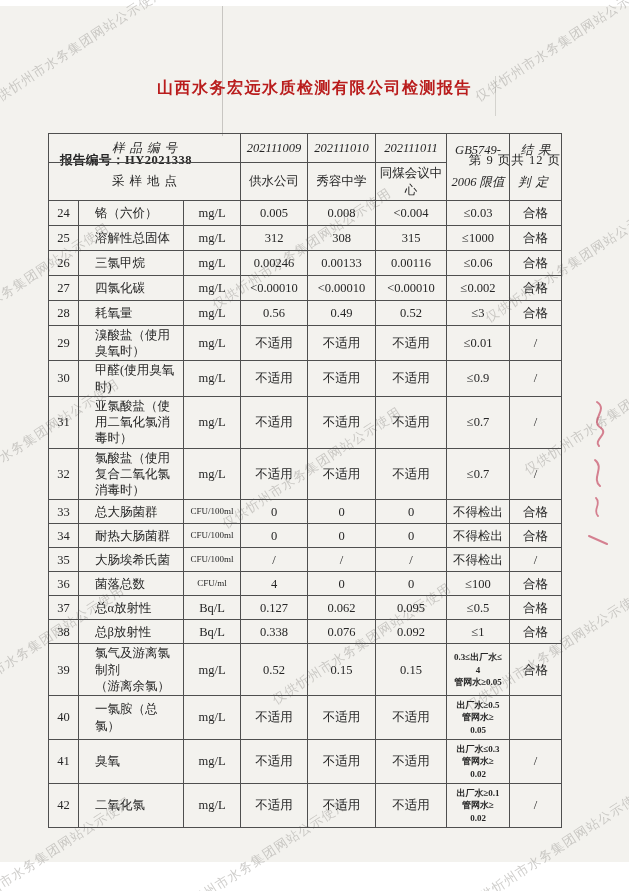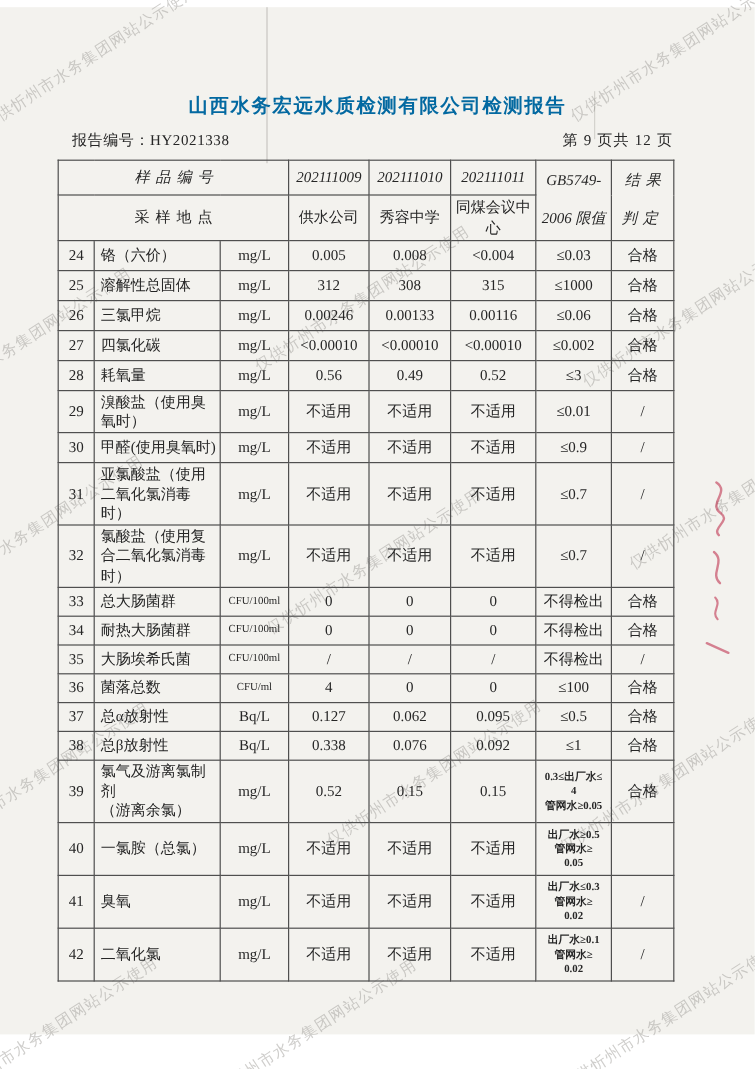--- a/index.html
+++ b/index.html
@@ -9,24 +9,24 @@
   *{box-sizing:border-box; margin:0; padding:0;}
   html,body{width:629px; height:891px; overflow:hidden; background:#ffffff;
     font-family:"Liberation Serif","DejaVu Serif",serif; color:var(--ink);}
   .photo{position:relative; width:629px; height:891px; background:#ffffff;}
   .paper{position:absolute; left:0; top:6px; right:0; height:856px; background:var(--paper);}
   .crease{position:absolute; width:1px; background:rgba(120,118,112,.35);}
   #crease-a{left:222px; top:0; height:130px;}
   #crease-b{left:495px; top:70px; height:40px; background:rgba(120,118,112,.25);}
 
   .title{position:absolute; top:72px; left:0; width:100%; text-align:center;
-    font-size:16px; font-weight:bold; letter-spacing:1.5px; color:#0369a1;}
+    font-size:16px; font-weight:bold; letter-spacing:1.5px; color:#b91c1c;}
   .meta{position:absolute; top:103px; left:48px; width:513px;
     display:flex; justify-content:space-between; align-items:baseline;}
-  .report-no{font-size:12.5px; font-weight:normal; padding-left:12px; letter-spacing:.5px;}
+  .report-no{font-size:12.5px; font-weight:bold; padding-left:12px; letter-spacing:.5px;margin-top:43px;}
   .page-info{font-size:12.5px; letter-spacing:1px;}
 
   .table-wrap{position:absolute; top:127px; left:48px;}
   table{border-collapse:collapse; table-layout:fixed; width:513px;}
   col.w-no{width:30px;} col.w-name{width:105px;} col.w-unit{width:57px;}
   col.w-v1{width:67px;} col.w-v2{width:68px;} col.w-v3{width:71px;}
   col.w-limit{width:63px;} col.w-res{width:52px;}
   th,td{border:1px solid var(--border); font-weight:normal; font-size:12.5px;
     text-align:center; vertical-align:middle; padding:1px 2px; line-height:1.3;
     overflow:hidden; color:var(--ink);}
@@ -36,21 +36,21 @@
   .pre{white-space:pre-line;}
   .hdr-2line{line-height:2.55;}
   tbody tr{height:25px;}
   tbody tr:nth-child(6){height:33px;}
   tbody tr:nth-child(7){height:25px;}
   tbody tr:nth-child(8){height:37px;}
   tbody tr:nth-child(9){height:39px;}
   tbody tr:nth-child(n+10):nth-child(-n+15){height:24px;}
   tbody tr:nth-child(16){height:47px;}
   tbody tr:nth-child(n+17){height:44px;}
-  .c-name{text-align:left; padding-left:5px; white-space:pre-line;}
+  .c-name{text-align:left; padding-left:16px; white-space:pre-line;}
   tbody tr:nth-child(n+10):nth-child(-n+13) .c-unit{font-size:9px;}
   tbody tr:nth-child(n+16) .c-limit{font-size:9px; line-height:1.35;font-weight:bold;}
 
   .wm{position:absolute; white-space:nowrap; font-size:13px; letter-spacing:1px;
     color:var(--watermark); opacity:.55;
     transform:translate(-50%,-50%) rotate(-33deg); pointer-events:none;}
   .redmark{position:absolute; left:575px; top:388px; color:var(--red-mark); opacity:.6;}
 </style>
 </head>
 <body>

